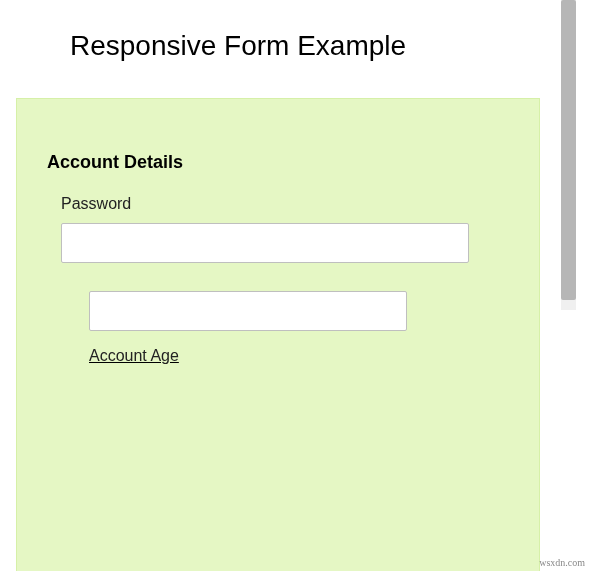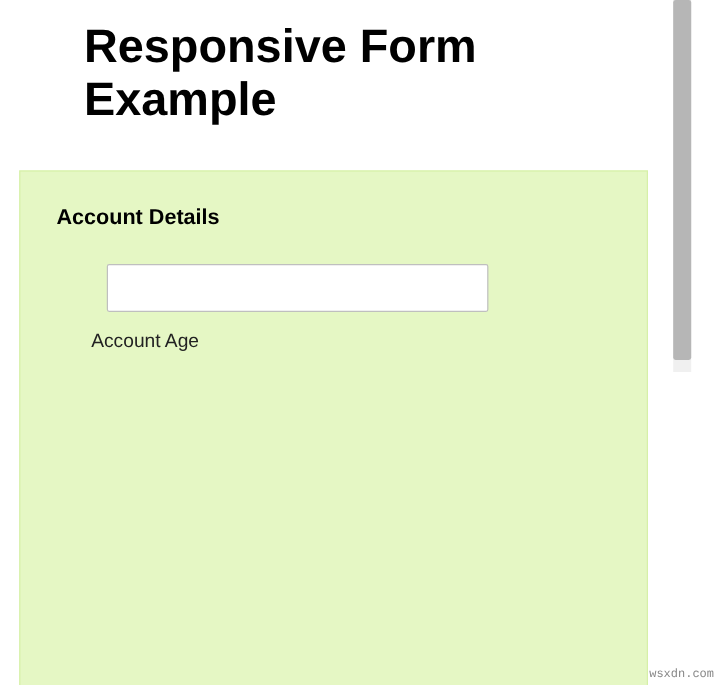--- a/index.html
+++ b/index.html
@@ -15,38 +15,39 @@
       position: relative;
       overflow: hidden;
     }
     .viewport {
       width: 560px;
       height: 571px;
       overflow-y: hidden;
       position: relative;
     }
     .page-title {
-      font-size: 39px;
-      font-weight: bold;
+      font-size: 28px;
+      font-weight: normal;
       color: #000;
-      padding: 18px 0 0 70px;
+      padding: 30px 0 0 70px;
     }
     .form-panel {
       background: #e5f7c4;
       border: 1px solid #d6f0a8;
       margin: 36px 20px 0 16px;
       padding: 28px 30px 20px 30px;
       height: 480px;
     }
     .section-heading {
       font-size: 18px;
       font-weight: bold;
       color: #000;
       margin-bottom: 22px;
       margin-left: 0;
+      margin-top: 25px;
     }
     .field-group {
       margin-bottom: 18px;
       margin-left: 14px;
     }
     .field-label {
       font-size: 16px;
       color: #222;
       display: block;
       margin-bottom: 10px;
@@ -70,22 +71,23 @@
     .sub-input {
       width: 318px;
       height: 40px;
       border: 1px solid #bfbfbf;
       background: #fff;
       font-size: 16px;
       padding: 0 8px;
       border-radius: 2px;
     }
     .sub-group2 {
-      margin-left: 29px;
+      margin-left: 42px;
       margin-top: 16px;
+      text-decoration: underline;
     }
     .scrollbar-track {
       position: absolute;
       top: 0;
       right: 24px;
       width: 15px;
       height: 310px;
       background: #f0f0f0;
     }
     .scrollbar-thumb {
@@ -93,39 +95,43 @@
       top: 0;
       right: 24px;
       width: 15px;
       height: 300px;
       background: #b6b6b6;
       border-radius: 2px;
     }
     .watermark {
       position: absolute;
       bottom: 3px;
-      right: 5px;
+      right: 15px;
       font-size: 10px;
       color: #888;
-      font-family: Liberation Mono, monospace;
+      font-family: Liberation Serif, serif;
       text-align: center;
     }
   </style>
 </head>
 <body>
 
 <div class="viewport">
 
   <h1 class="page-title">Responsive Form Example</h1>
 
   <div class="form-panel">
 
     <div class="section-heading">Account Details</div>
 
 
+    <div class="field-group">
+      <label class="field-label">Password</label>
+      <input type="password" class="field-input" value="" style="">
+    </div>
 
     <div class="sub-group">
       <input type="text" class="sub-input" value="" style="">
     </div>
 
     <div class="sub-group2">
       <label class="field-label">Account Age</label>
     </div>
 
   </div>

